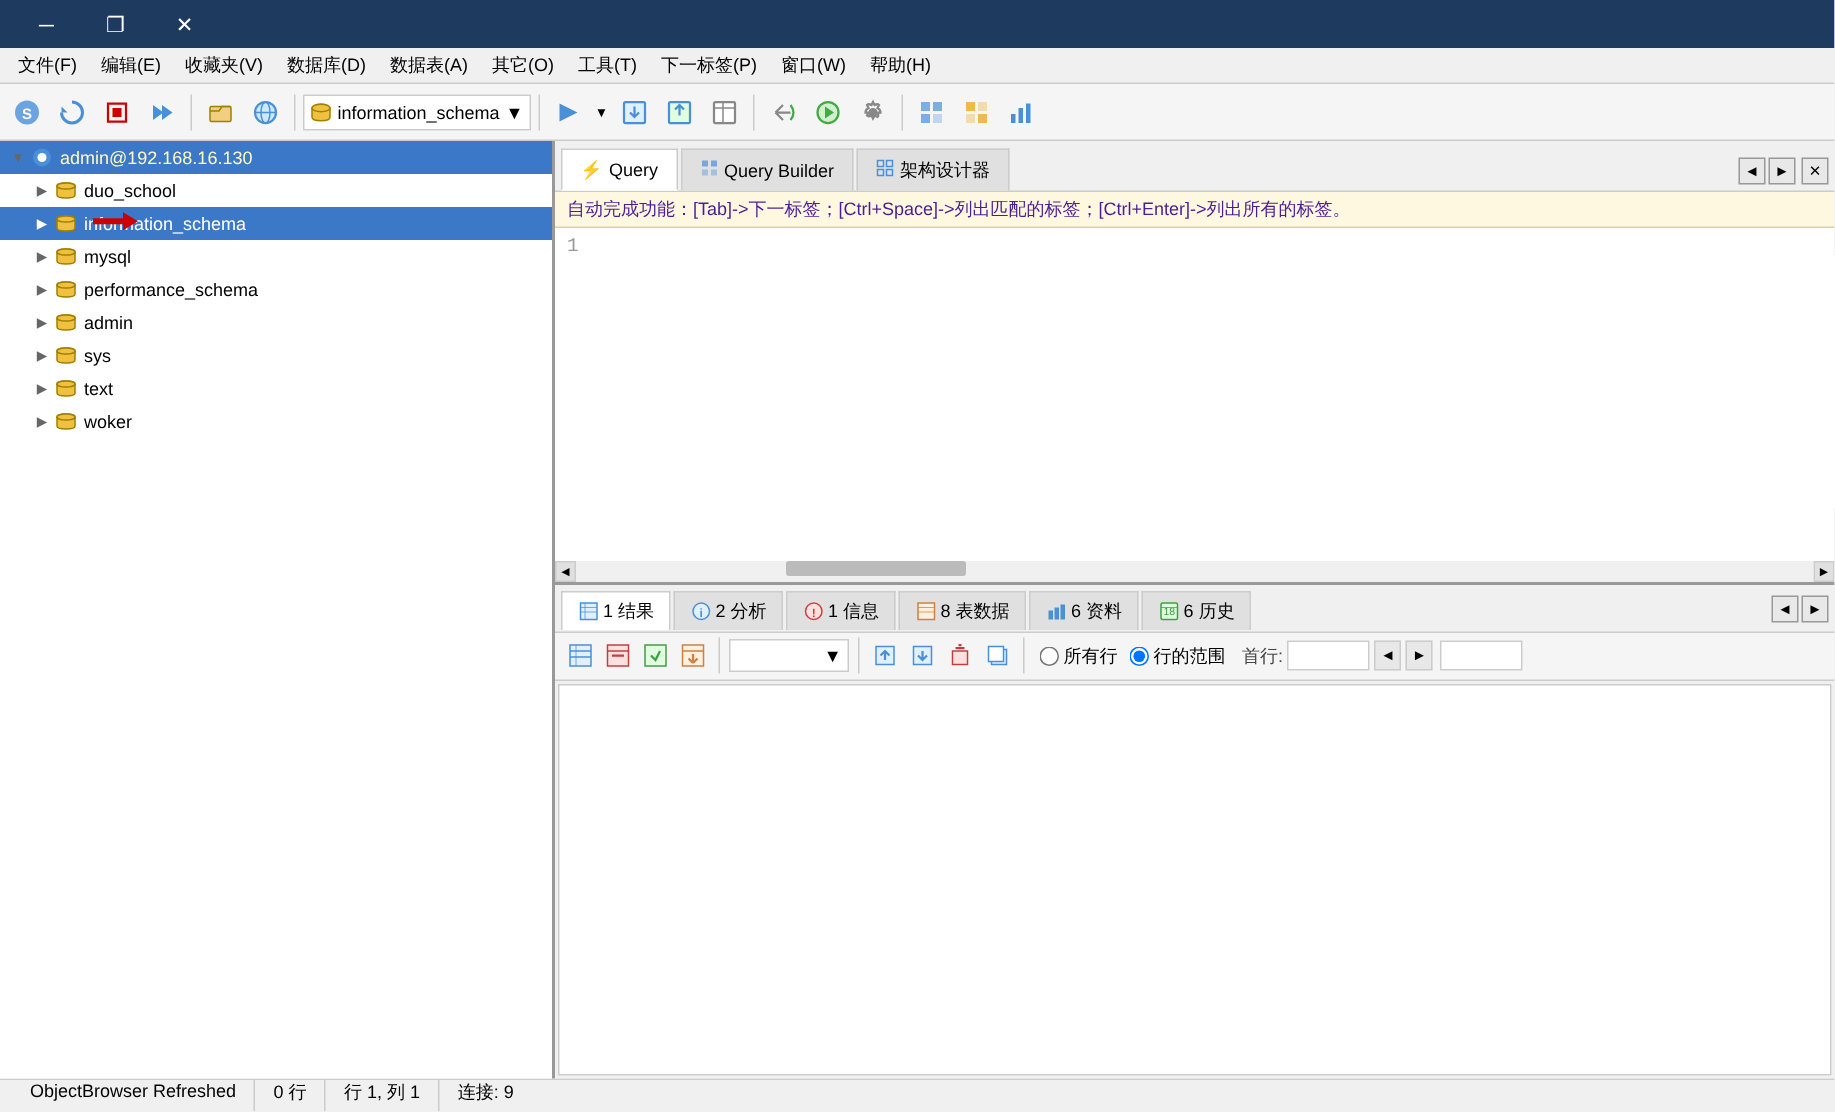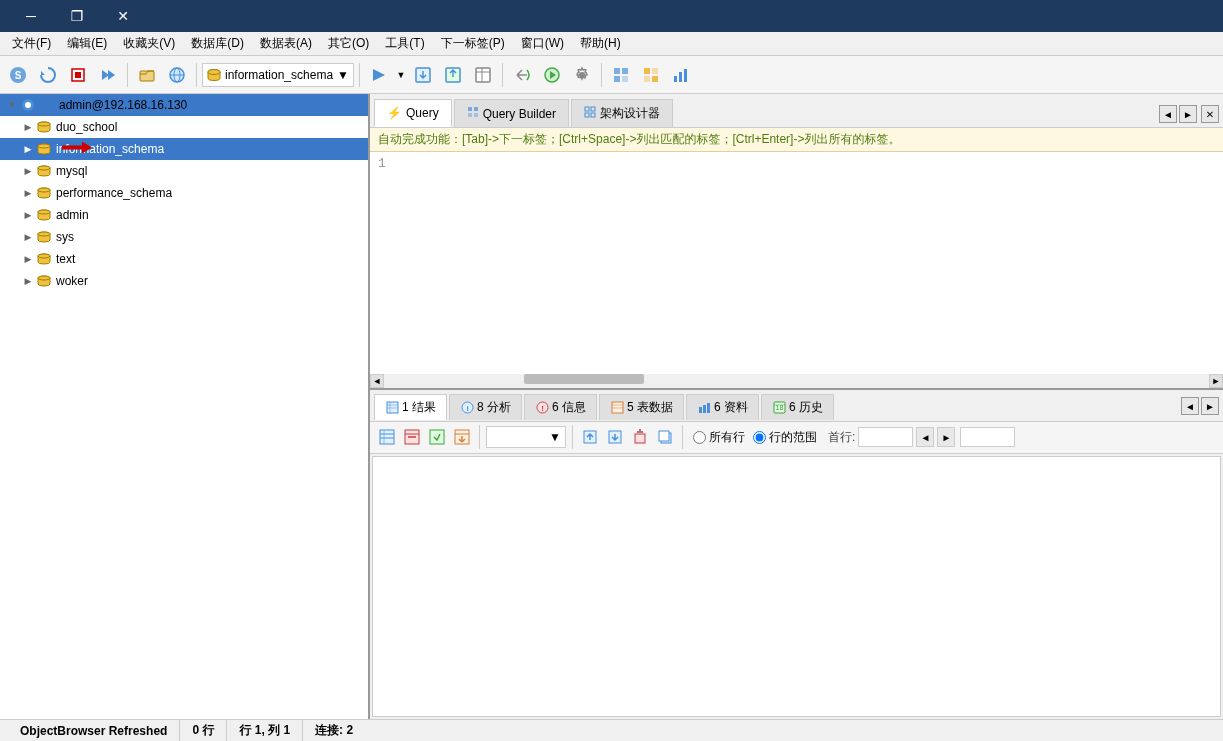--- a/index.html
+++ b/index.html
@@ -81,21 +81,21 @@
     }
     .tree-item {
       display: flex;
       align-items: center;
       padding: 2px 4px;
       cursor: pointer;
       height: 22px;
       font-size: 12px;
     }
     .tree-item.selected { background: #3c78c8; color: white; }
-    .tree-item.selected .tree-label { color: #000000; margin-left: 19px; }
+    .tree-item.selected .tree-label { color: #fef9c3; }
     .tree-expander {
       width: 16px; height: 16px;
       display: flex; align-items: center; justify-content: center;
       font-size: 9px; color: #666; cursor: pointer; flex-shrink: 0;
     }
     .tree-icon {
       width: 16px; height: 16px;
       margin-right: 4px; flex-shrink: 0;
       display: flex; align-items: center; justify-content: center;
     }
@@ -159,21 +159,21 @@
       display: flex;
       flex-direction: column;
       background: white;
       overflow: hidden;
     }
     .autocomplete-hint {
       background: #fff8e1;
       border-bottom: 1px solid #e0d0a0;
       padding: 3px 8px;
       font-size: 12px;
-      color: #4d7c0f;
+      color: #4c1d95;
     }
     .query-editor {
       flex: 1;
       padding: 4px 8px;
       font-family: 'Courier New', monospace;
       font-size: 13px;
       overflow: auto;
       position: relative;
     }
     .line-number {
@@ -288,22 +288,21 @@
       align-items: center;
       padding: 0 8px;
       font-size: 12px;
       gap: 0;
     }
     .status-item {
       padding: 0 12px;
       border-right: 1px solid #ccc;
       height: 100%;
       display: flex;
-      align-items: center;
-      font-weight: bold;
+      align-items: flex-start;
     }
     .status-item:last-child { border-right: none; }
 
     
     .icon-db { color: #e8a000; }
   </style>
 </head>
 <body>
 
 <div class="title-bar">
@@ -649,42 +648,42 @@
         <span>1 结果</span>
       </div>
 
       <div class="result-tab">
         <div class="result-tab-icon">
           <svg width="13" height="13" viewBox="0 0 13 13">
               <circle cx="6.5" cy="6.5" r="5.5" fill="#e0f0ff" stroke="#4a90d9" stroke-width="1"></circle>
               <text x="6.5" y="10" text-anchor="middle" fill="#4a90d9" font-size="8" font-weight="bold">i</text>
             </svg>
         </div>
-        <span>8 分析</span>
+        <span>2 分析</span>
       </div>
 
       <div class="result-tab">
         <div class="result-tab-icon">
           <svg width="13" height="13" viewBox="0 0 13 13">
               <circle cx="6.5" cy="6.5" r="5.5" fill="#ffe0e0" stroke="#d04040" stroke-width="1"></circle>
               <text x="6.5" y="10" text-anchor="middle" fill="#d04040" font-size="8" font-weight="bold">!</text>
             </svg>
         </div>
-        <span>6 信息</span>
+        <span>1 信息</span>
       </div>
 
       <div class="result-tab">
         <div class="result-tab-icon">
           <svg width="13" height="13" viewBox="0 0 13 13">
               <rect x="1" y="1" width="11" height="11" fill="#fff0e0" stroke="#d08040" stroke-width="1"></rect>
               <line x1="1" y1="4" x2="12" y2="4" stroke="#d08040" stroke-width="0.5"></line>
               <line x1="1" y1="7" x2="12" y2="7" stroke="#d08040" stroke-width="0.5"></line>
             </svg>
         </div>
-        <span>5 表数据</span>
+        <span>8 表数据</span>
       </div>
 
       <div class="result-tab">
         <div class="result-tab-icon">
           <svg width="13" height="13" viewBox="0 0 13 13">
               <rect x="1" y="6" width="3" height="6" fill="#4a90d9"></rect>
               <rect x="5" y="4" width="3" height="8" fill="#4a90d9"></rect>
               <rect x="9" y="2" width="3" height="10" fill="#4a90d9"></rect>
             </svg>
         </div>
@@ -798,15 +797,15 @@
   <div class="status-item">
     <span>ObjectBrowser Refreshed</span>
   </div>
   <div class="status-item">
     <span>0 行</span>
   </div>
   <div class="status-item">
     <span>行 1, 列 1</span>
   </div>
   <div class="status-item">
-    <span>连接: 2</span>
+    <span>连接: 9</span>
   </div>
 </div>
 
 </body></html>

